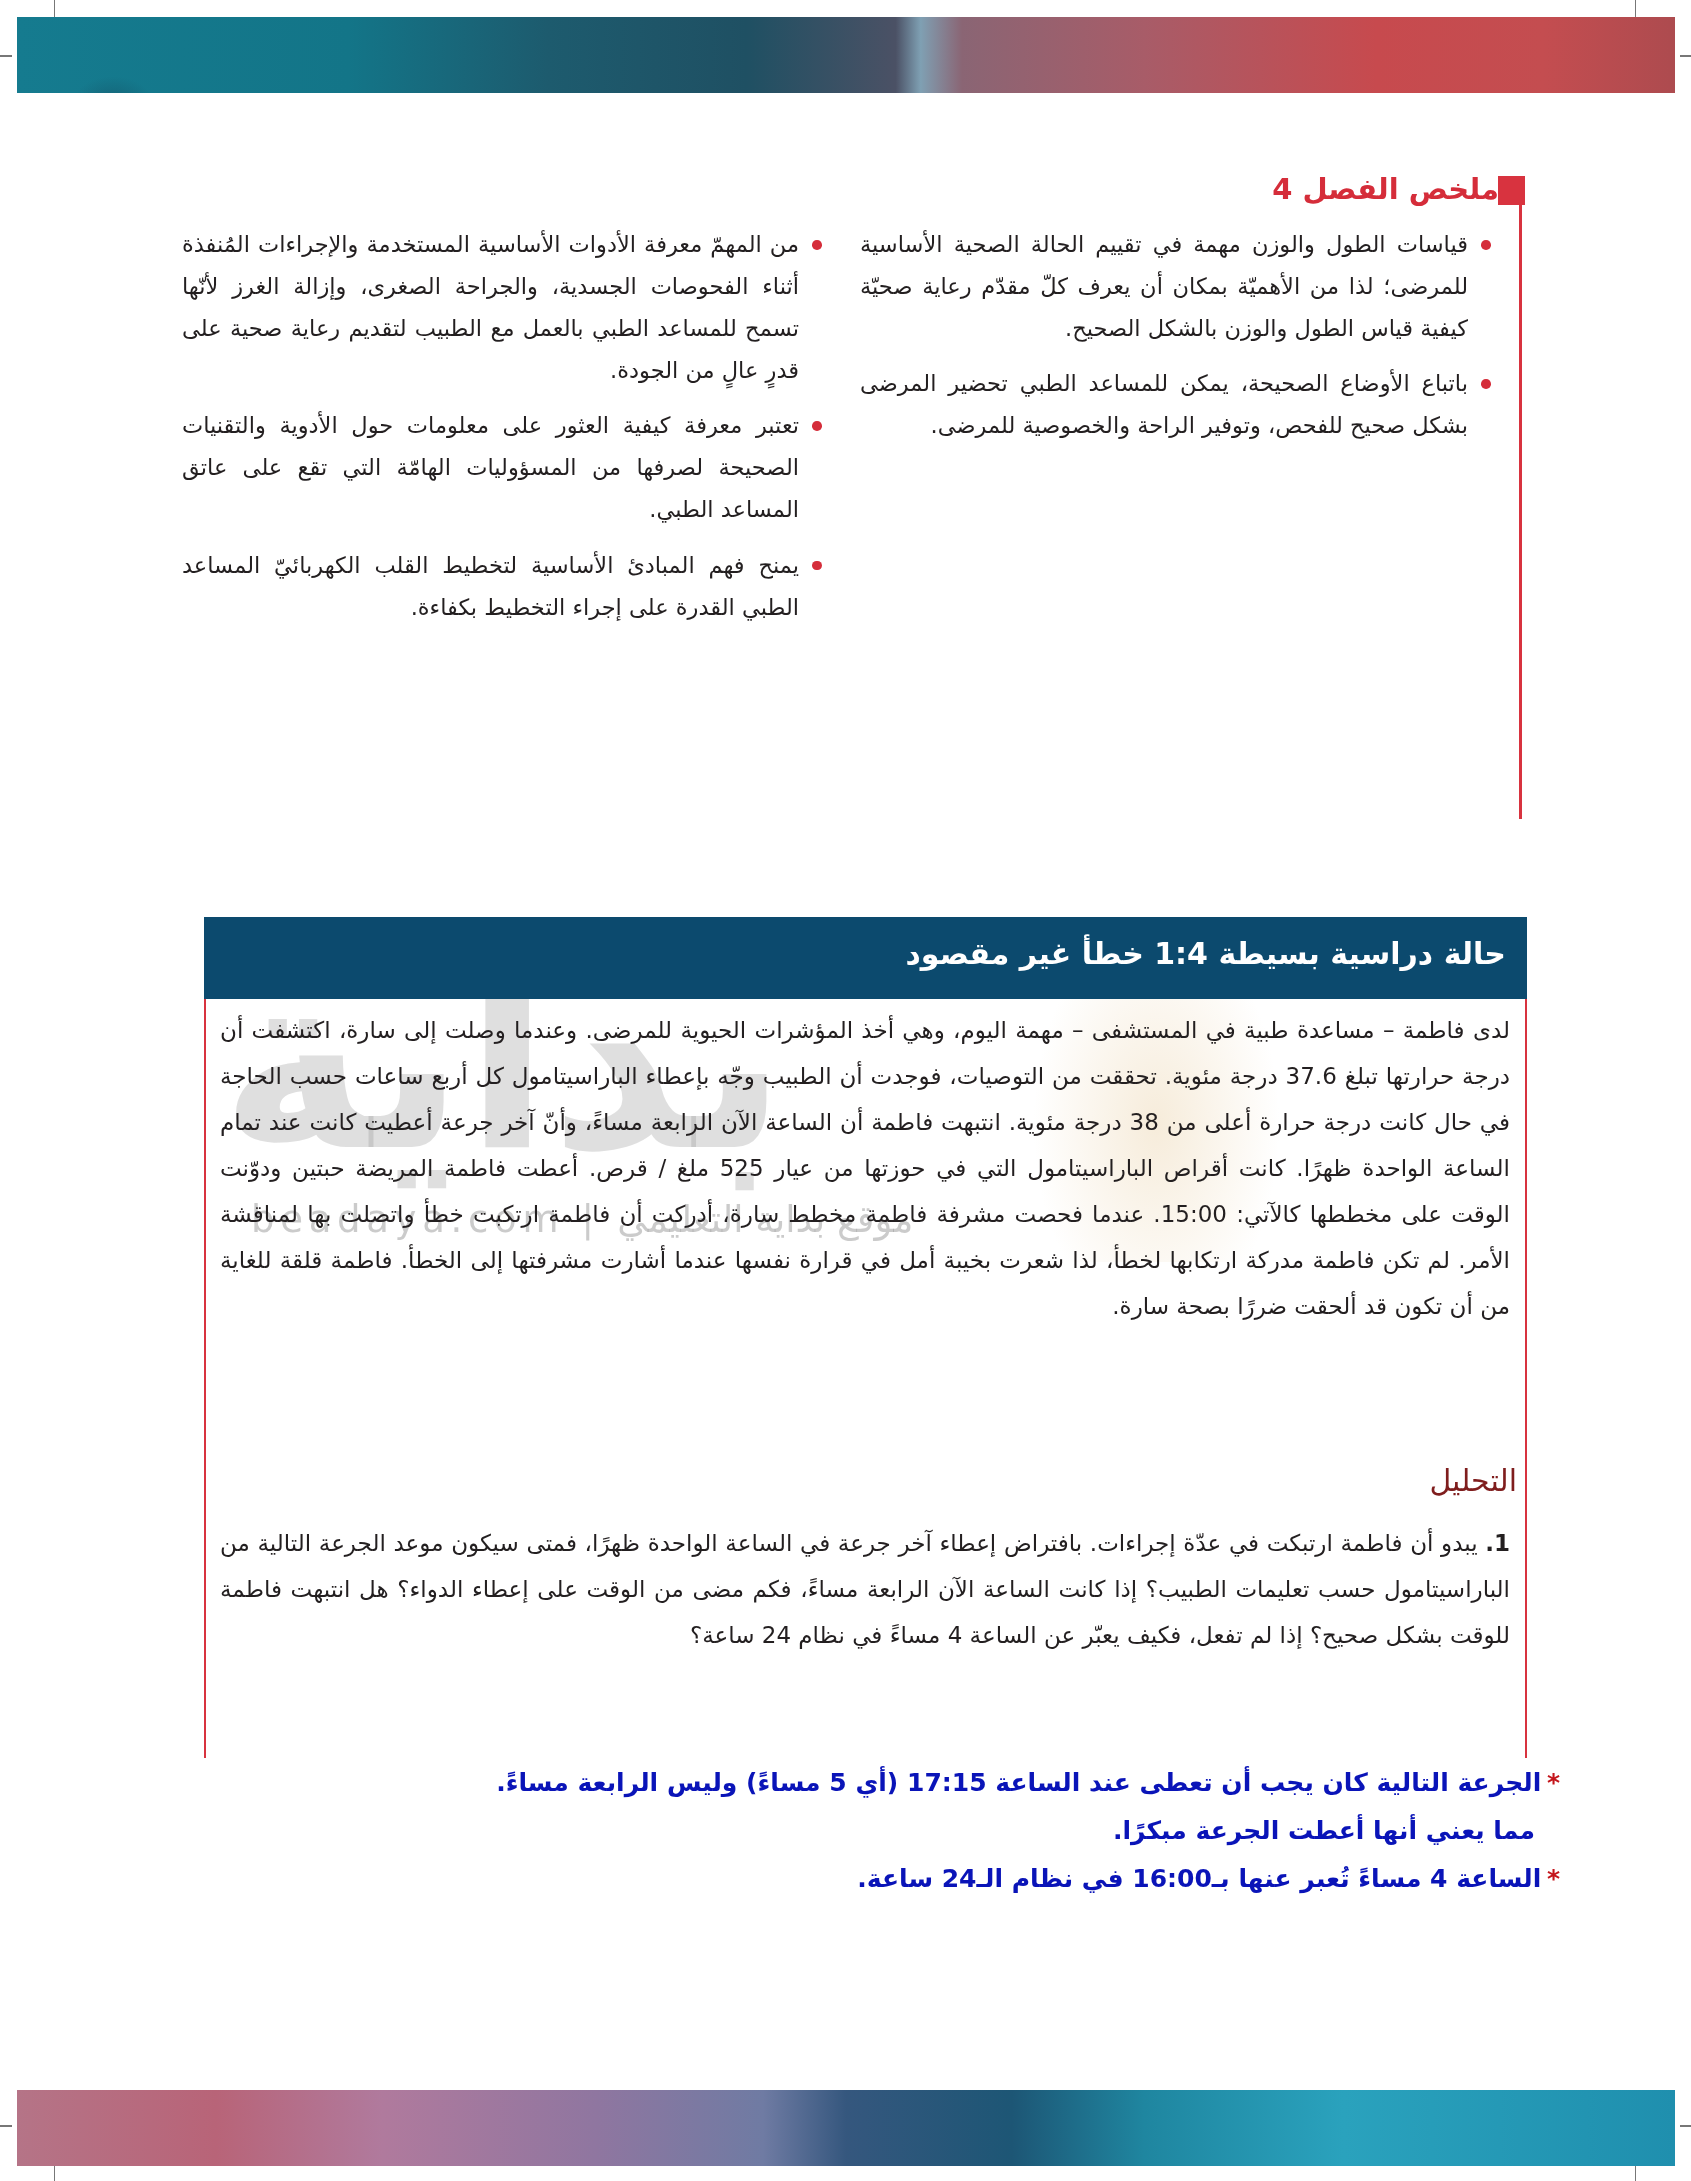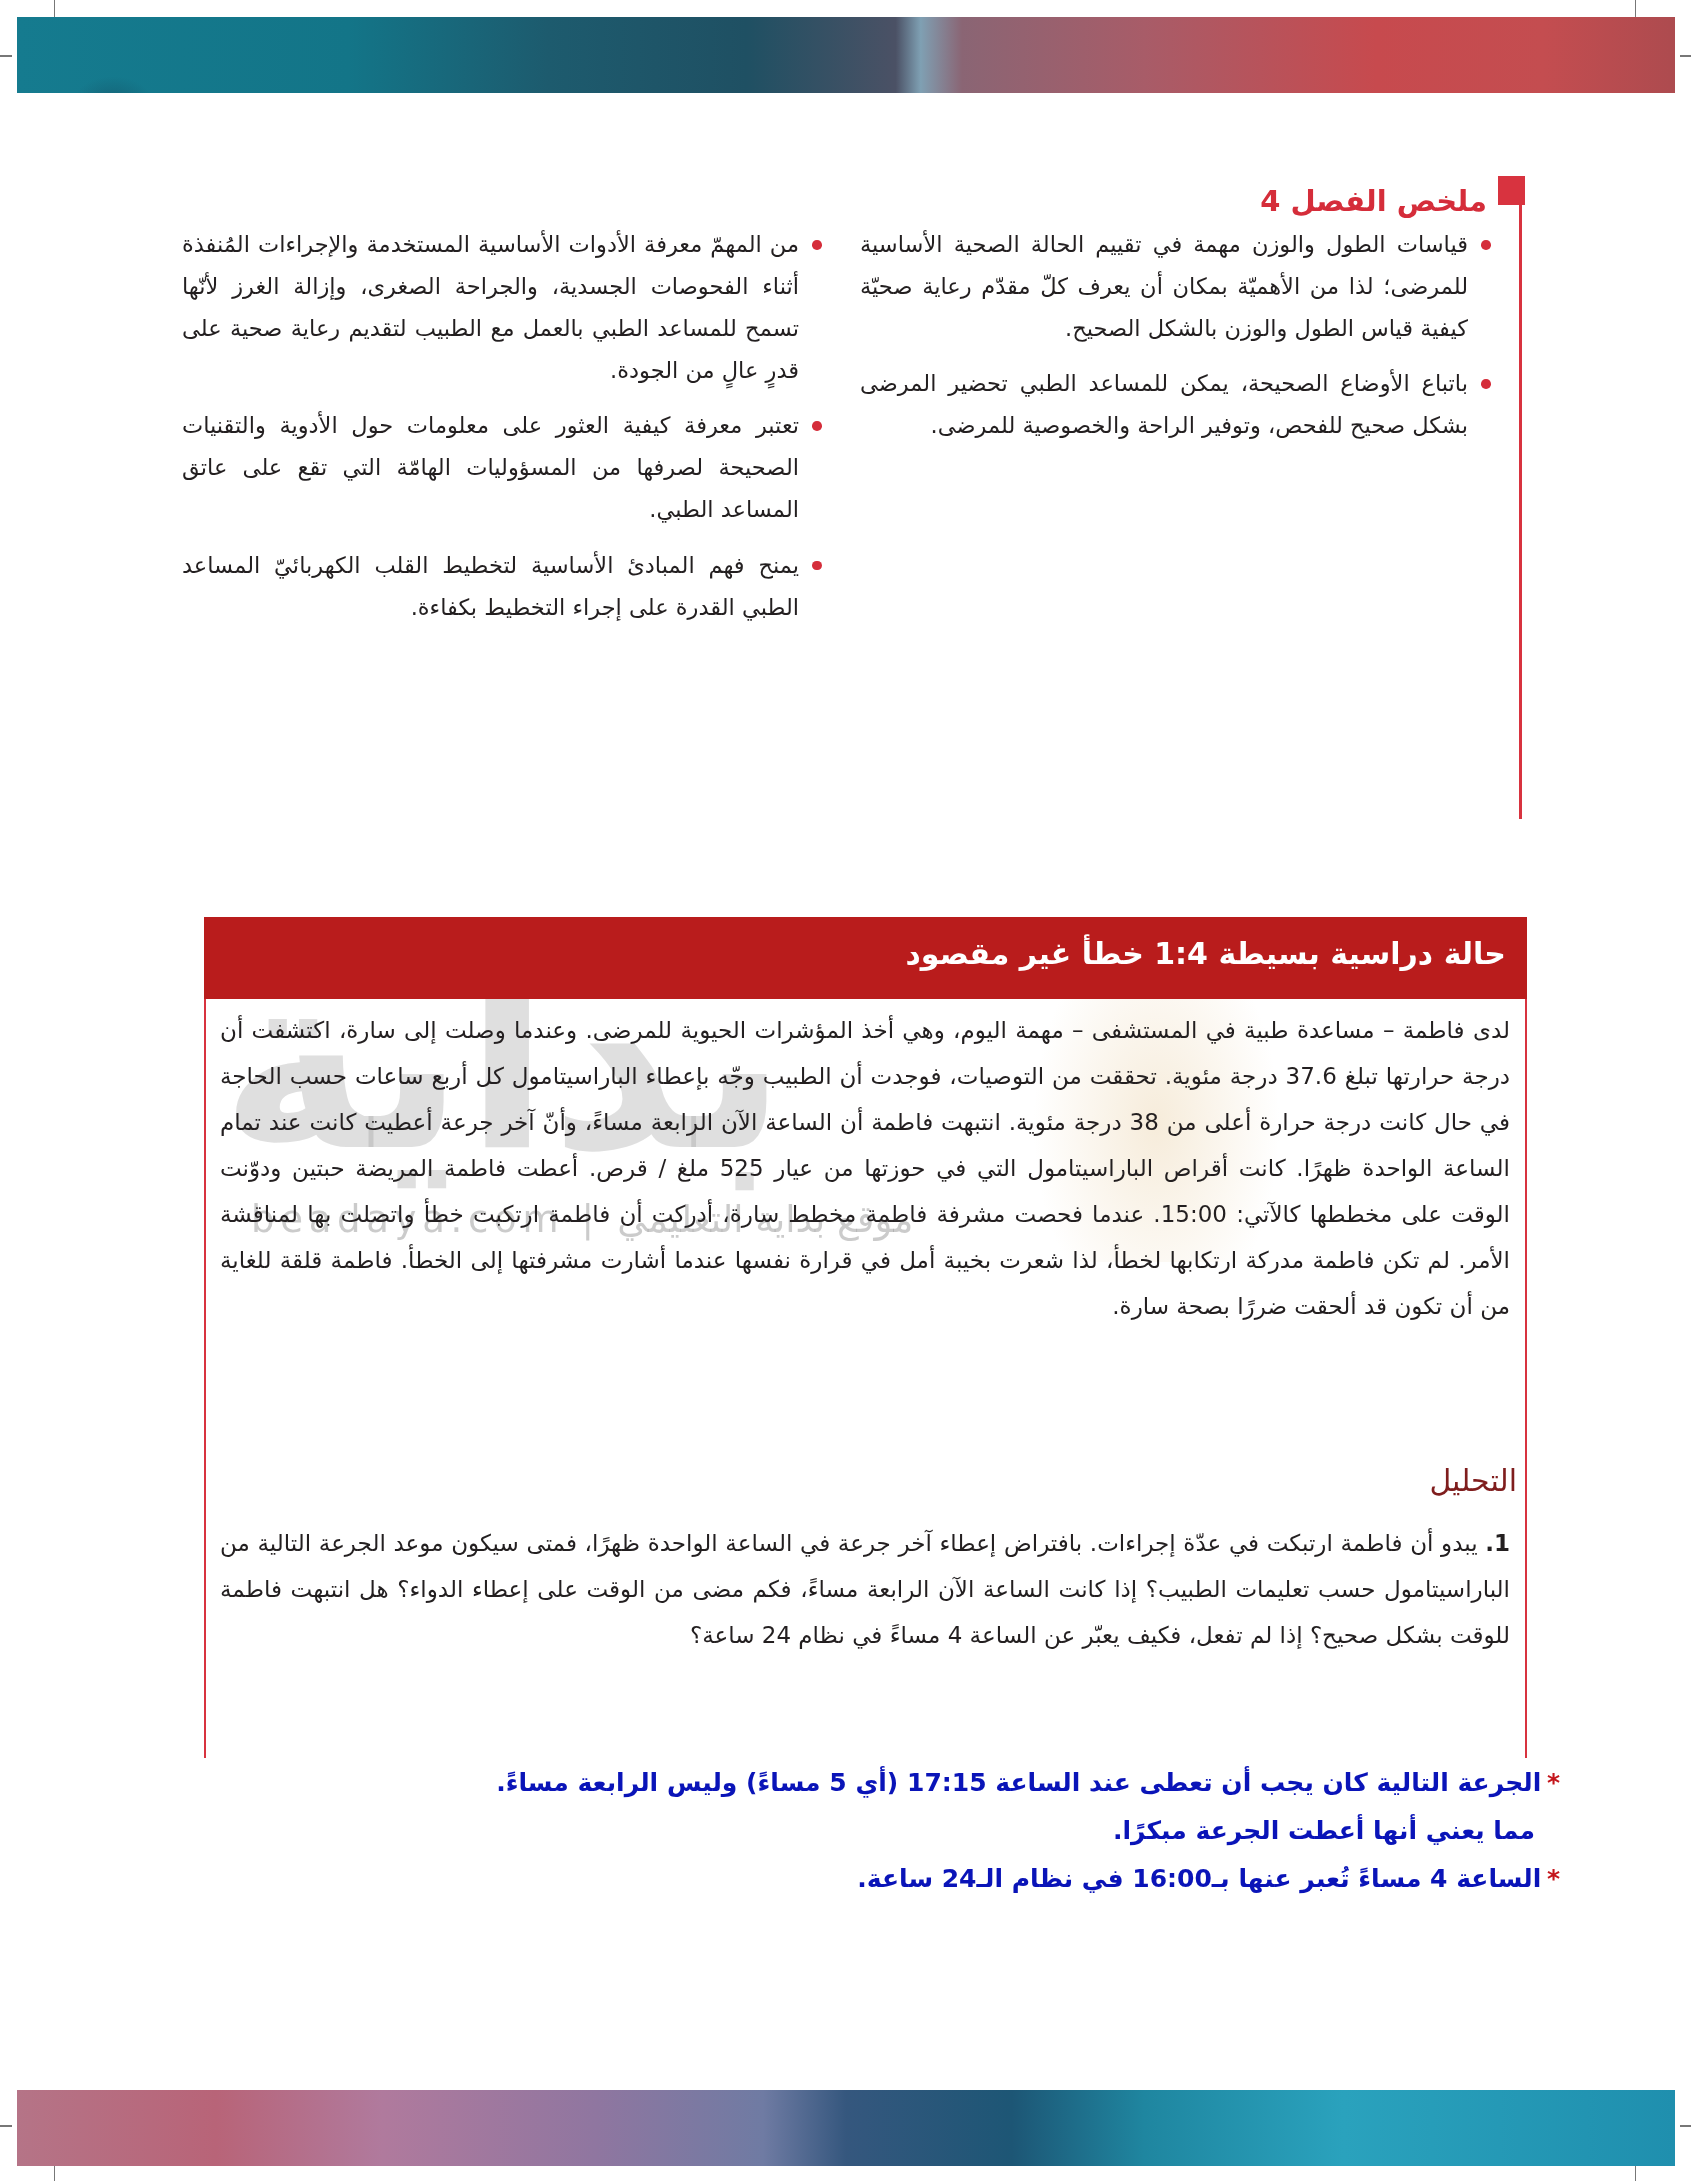--- a/index.html
+++ b/index.html
@@ -55,21 +55,21 @@
     }
 
     
     .case-box {
       position: absolute; left: 204px; top: 917px; width: 1323px; height: 841px;
       border-left: 2.9px solid #d8333f; border-right: 2.9px solid #d8333f;
       box-sizing: border-box;
     }
     .case-header {
       position: absolute; left: 204px; top: 917px; width: 1323px; height: 82px;
-      background: #b91c1c; direction: rtl;
+      background: #0c4a6e; direction: rtl;
     }
     .case-header .title {
       position: absolute; right: 21px; top: 19px;
       color: #fff; font-weight: bold; font-size: 30px;
     }
     .case-body {
       position: absolute; left: 220px; top: 1007px; width: 1290px;
       direction: rtl; text-align: justify;
       font-size: 23px; line-height: 46px;
     }
@@ -120,21 +120,21 @@
 <div class="crop h" style="left:1680px; top:2125px;"></div>
 
 <div class="banner-top"></div>
 
 <div class="wm wm-orange"></div>
 <div class="wm wm-big">بداية</div>
 <div class="wm wm-small">beadaya.com | موقع بداية التعليمي</div>
 
 <div class="title-marker"></div>
 <div class="title-rule"></div>
-<h2 class="summary-title" style="margin:12px;">ملخص الفصل 4</h2>
+<h2 class="summary-title" style="margin:0;">ملخص الفصل 4</h2>
 
 <div class="col right">
   <ul>
     <li><span class="bullet"></span><span>قياسات الطول والوزن مهمة في تقييم الحالة الصحية الأساسية للمرضى؛ لذا من الأهميّة بمكان أن يعرف كلّ مقدّم رعاية صحيّة كيفية قياس الطول والوزن بالشكل الصحيح.</span></li>
     <li><span class="bullet"></span><span>باتباع الأوضاع الصحيحة، يمكن للمساعد الطبي تحضير المرضى بشكل صحيح للفحص، وتوفير الراحة والخصوصية للمرضى.</span></li>
   </ul>
 </div>
 
 <div class="col left">
   <ul>

